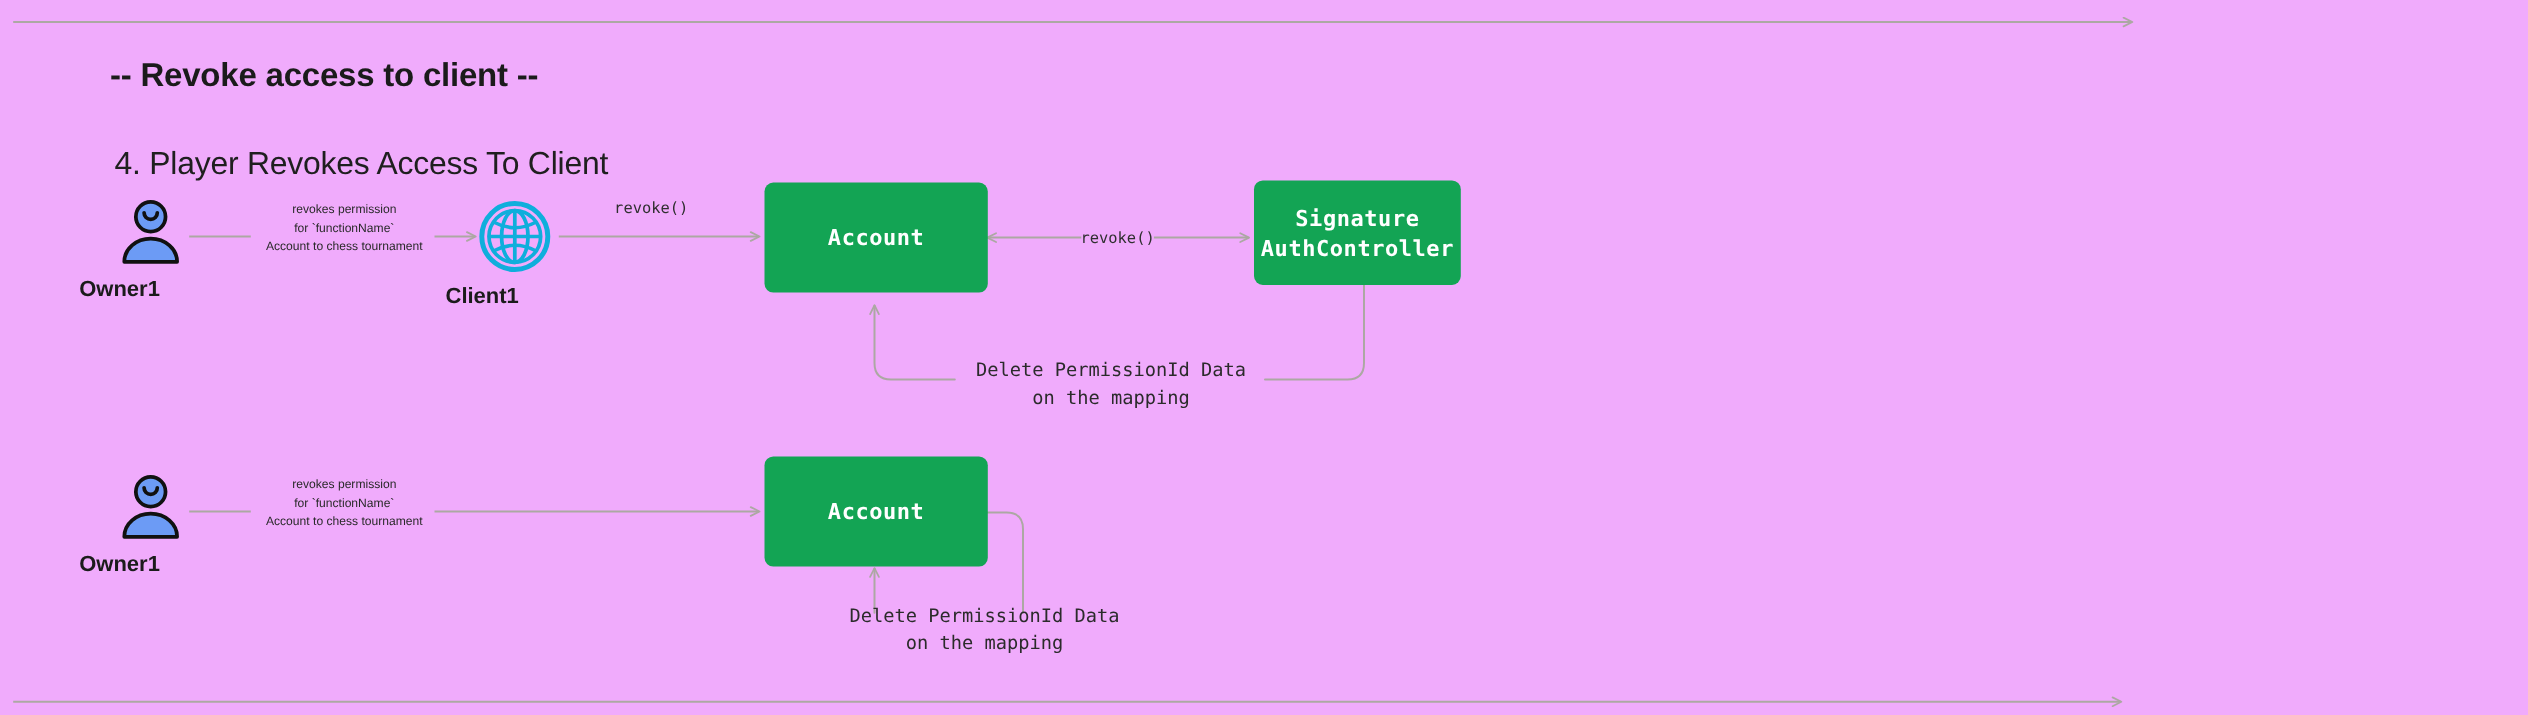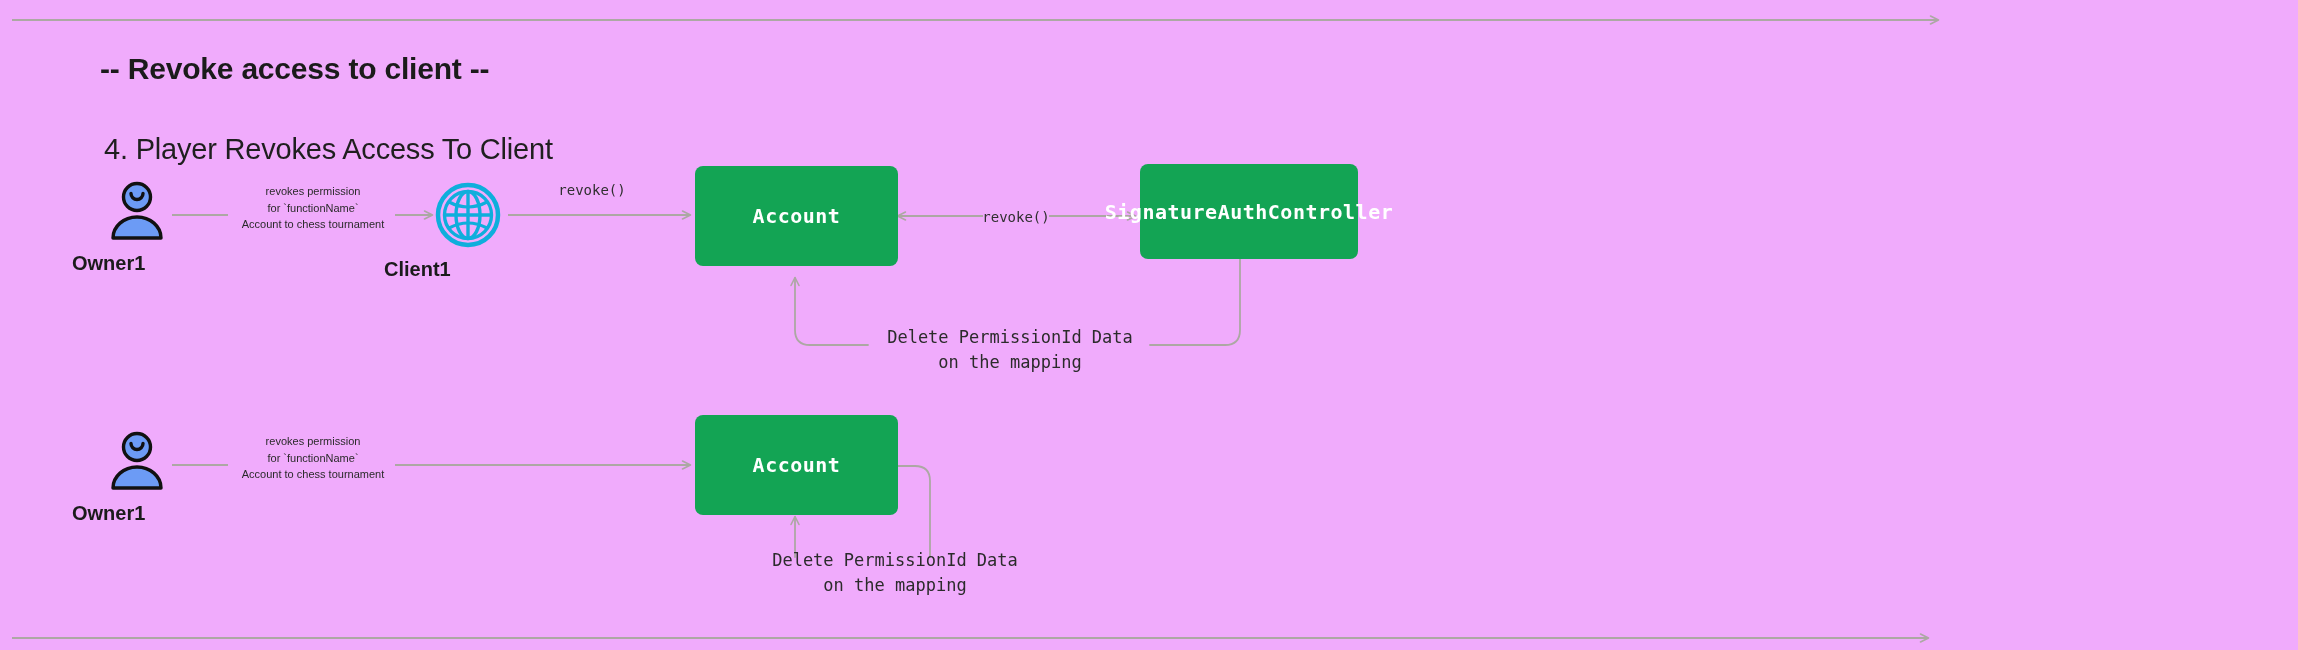--- a/index.html
+++ b/index.html
@@ -181,31 +181,31 @@
     <svg width="68" height="68" viewBox="0 0 68 68">
       <circle cx="34" cy="34" r="30" fill="none" stroke="#0FAEDC" stroke-width="4.5"></circle>
       <circle cx="34" cy="34" r="23.5" fill="none" stroke="#0FAEDC" stroke-width="3.4"></circle>
       <ellipse cx="34" cy="34" rx="12" ry="23.5" fill="none" stroke="#0FAEDC" stroke-width="3.4"></ellipse>
       <line x1="34" y1="10.5" x2="34" y2="57.5" stroke="#0FAEDC" stroke-width="3.4"></line>
       <line x1="10.5" y1="34" x2="57.5" y2="34" stroke="#0FAEDC" stroke-width="3.4"></line>
       <path d="M 15 21 Q 34 31 53 21" fill="none" stroke="#0FAEDC" stroke-width="3.2"></path>
       <path d="M 15 47 Q 34 37 53 47" fill="none" stroke="#0FAEDC" stroke-width="3.2"></path>
     </svg>
   </div>
-  <div class="abs actor-name" style="left:384px; top:258px; width:130px;">Client1</div>
+  <div class="abs actor-name" style="left:405px; top:258px; width:130px;">Client1</div>
 
   <div class="abs edge-label-mono" style="left:532px; top:182px; width:120px;">revoke()</div>
 
   <div class="abs node-box" style="left:695px; top:166px; width:203px; height:100px;">
     <span>Account</span>
   </div>
 
   <div class="abs edge-label-mono" style="left:956px; top:209px; width:120px;">revoke()</div>
 
-  <div class="abs node-box" style="left:1140px; top:164px; width:218px; height:95px; flex-direction:row;">
+  <div class="abs node-box" style="left:1140px; top:164px; width:188px; height:95px; flex-direction:column;">
     <span>Signature</span>
     <span>AuthController</span>
   </div>
 
 
   <div class="abs note-mono" style="left:870px; top:325px; width:280px;">
     <div>Delete PermissionId Data</div>
     <div>on the mapping</div>
   </div>
 

